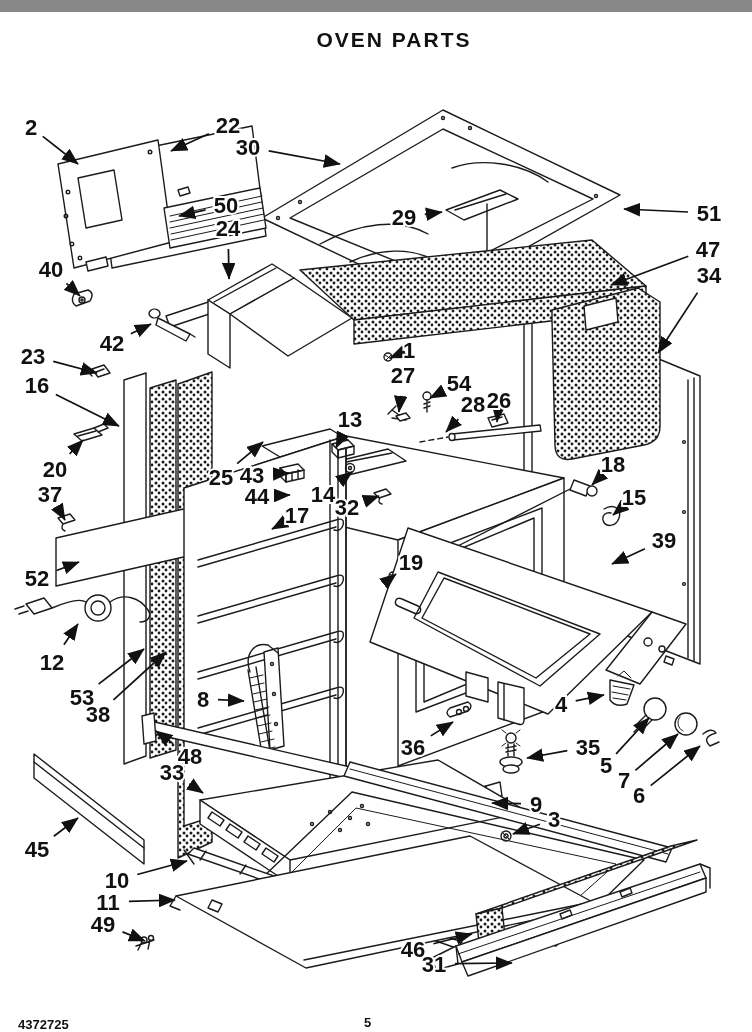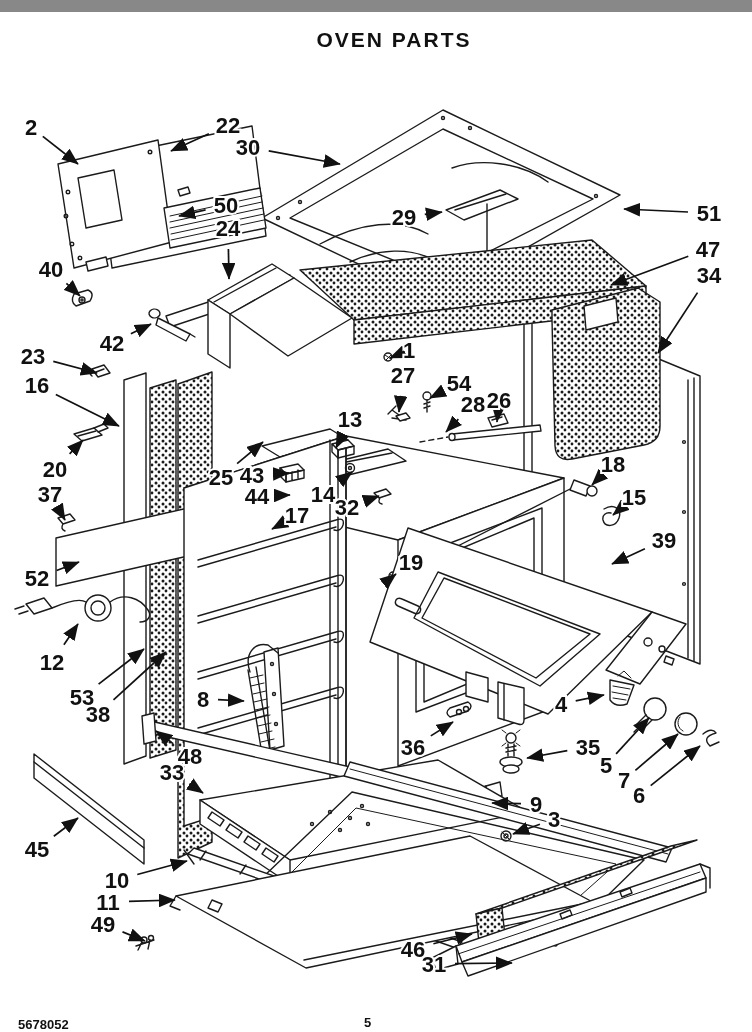--- a/index.html
+++ b/index.html
@@ -479,15 +479,15 @@
           <line x1="98.6" y1="672.1" x2="144" y2="637" class="leader" marker-end="url(#arw)"></line>
           <text x="82" y="693" class="callout-text">53</text>
         </g>
         <g>
           <line x1="440.3" y1="380.6" x2="430" y2="386" class="leader" marker-end="url(#arw)"></line>
           <text x="459" y="379" class="callout-text">54</text>
         </g>
       </g>
   </svg>
 
-  <div class="footer-doc">5678052</div>
+  <div class="footer-doc">4372725</div>
   <div class="footer-page">5</div>
 </div>
 
 </body></html>

